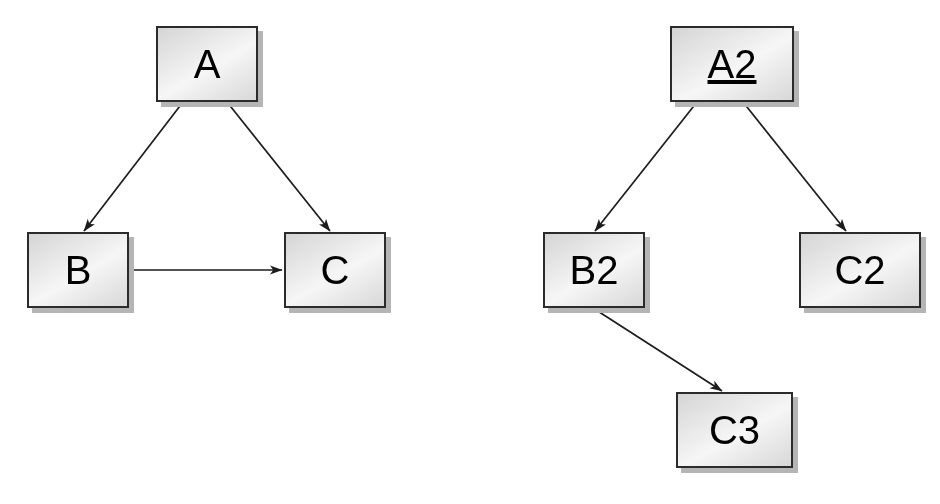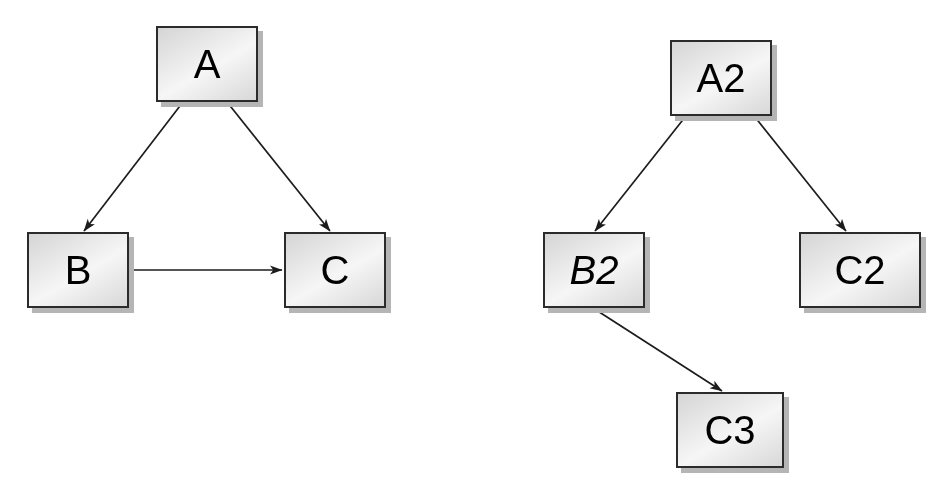--- a/index.html
+++ b/index.html
@@ -74,25 +74,25 @@
     </svg>
 <div class="node" style="left: 156px; top: 26px; width: 102px; height: 76px;">
       <span class="node-label">A</span>
     </div>
     <div class="node" style="left: 27px; top: 232px; width: 102px; height: 76px;">
       <span class="node-label">B</span>
     </div>
     <div class="node" style="left: 284px; top: 232px; width: 102px; height: 76px;">
       <span class="node-label">C</span>
     </div>
-    <div class="node" style="left: 670px; top: 40px; width: 102px; height: 76px;">
+    <div class="node" style="left: 670px; top: 26px; width: 124px; height: 76px; text-decoration: underline;">
       <span class="node-label">A2</span>
     </div>
-    <div class="node" style="left: 543px; top: 232px; width: 102px; height: 76px; font-style: italic;">
+    <div class="node" style="left: 543px; top: 232px; width: 102px; height: 76px;">
       <span class="node-label">B2</span>
     </div>
     <div class="node" style="left: 799px; top: 232px; width: 122px; height: 76px;">
       <span class="node-label">C2</span>
     </div>
-    <div class="node" style="left: 676px; top: 392px; width: 108px; height: 76px;">
+    <div class="node" style="left: 676px; top: 392px; width: 117px; height: 76px;">
       <span class="node-label">C3</span>
     </div>
   </div>
 
 </body></html>

